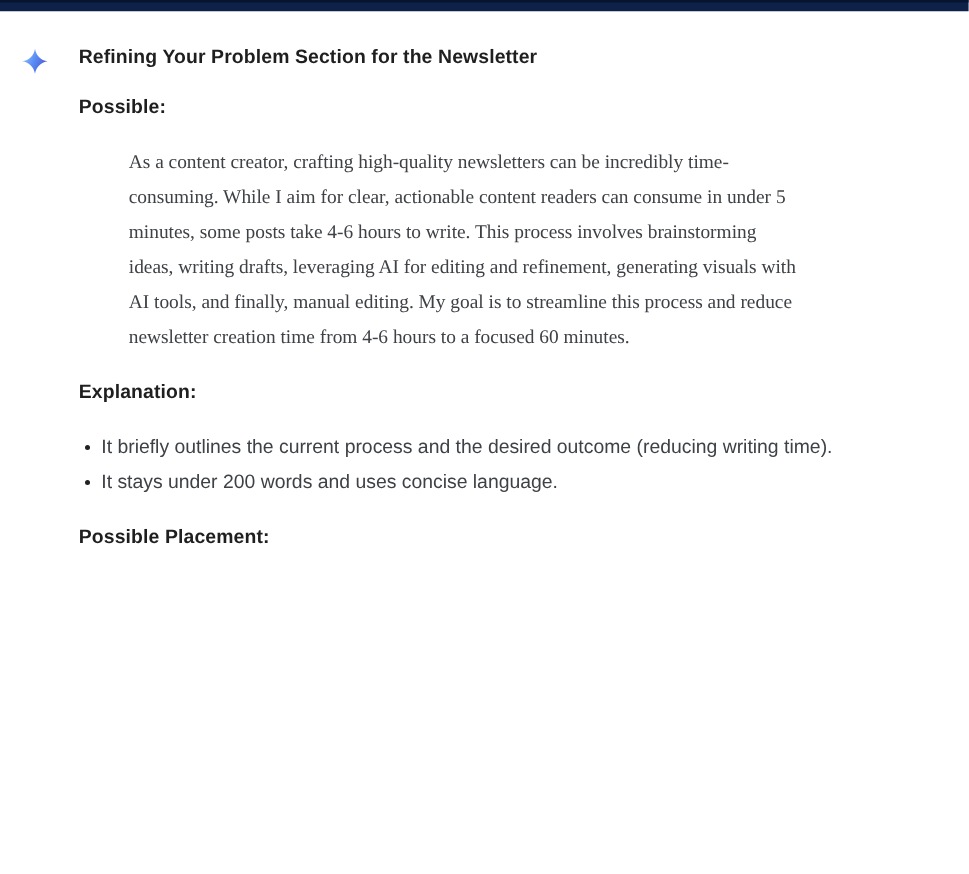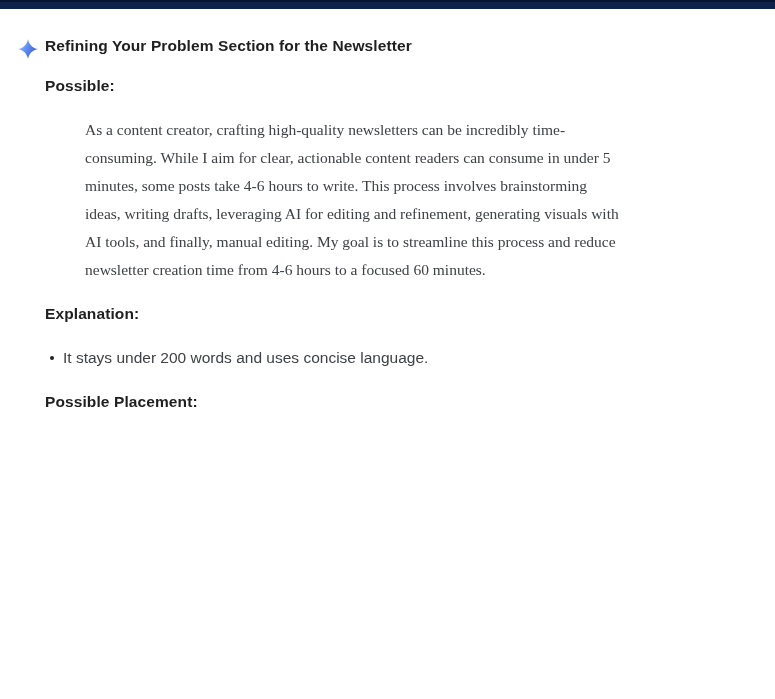--- a/index.html
+++ b/index.html
@@ -29,21 +29,21 @@
     align-items: flex-start;
     padding: 27px 18px 0 17px;
   }
   .avatar {
     flex: none;
     width: 22px;
     height: 22px;
     margin-top: 2px;
   }
   .content {
-    margin-left: 6px;
+    margin-left: 24px;
     flex: 1;
     font-size: 15.5px;
     line-height: 28px;
   }
   .msg-title {
     margin: 0 0 17px 0;
     font-size: 15.5px;
     line-height: 19px;
     font-weight: bold;
     color: var(--heading);
@@ -117,20 +117,21 @@
       <h2 class="msg-title">Refining Your Problem Section for the Newsletter</h2>
 
 
       <h3 class="section-heading">Possible:</h3>
 
       <blockquote class="quote">As a content creator, crafting high-quality newsletters can be incredibly time-consuming. While I aim for clear, actionable content readers can consume in under 5 minutes, some posts take 4-6 hours to write. This process involves brainstorming ideas, writing drafts, leveraging AI for editing and refinement, generating visuals with AI tools, and finally, manual editing. My goal is to streamline this process and reduce newsletter creation time from 4-6 hours to a focused 60 minutes.</blockquote>
 
       <h3 class="section-heading">Explanation:</h3>
 
       <ul class="bullets">
+        <li>It briefly outlines the current process and the desired outcome (reducing writing time).</li>
         <li>It stays under 200 words and uses concise language.</li>
       </ul>
 
       <h3 class="section-heading">Possible Placement:</h3>
 
 
     </div>
   </div>
 </div>
 

